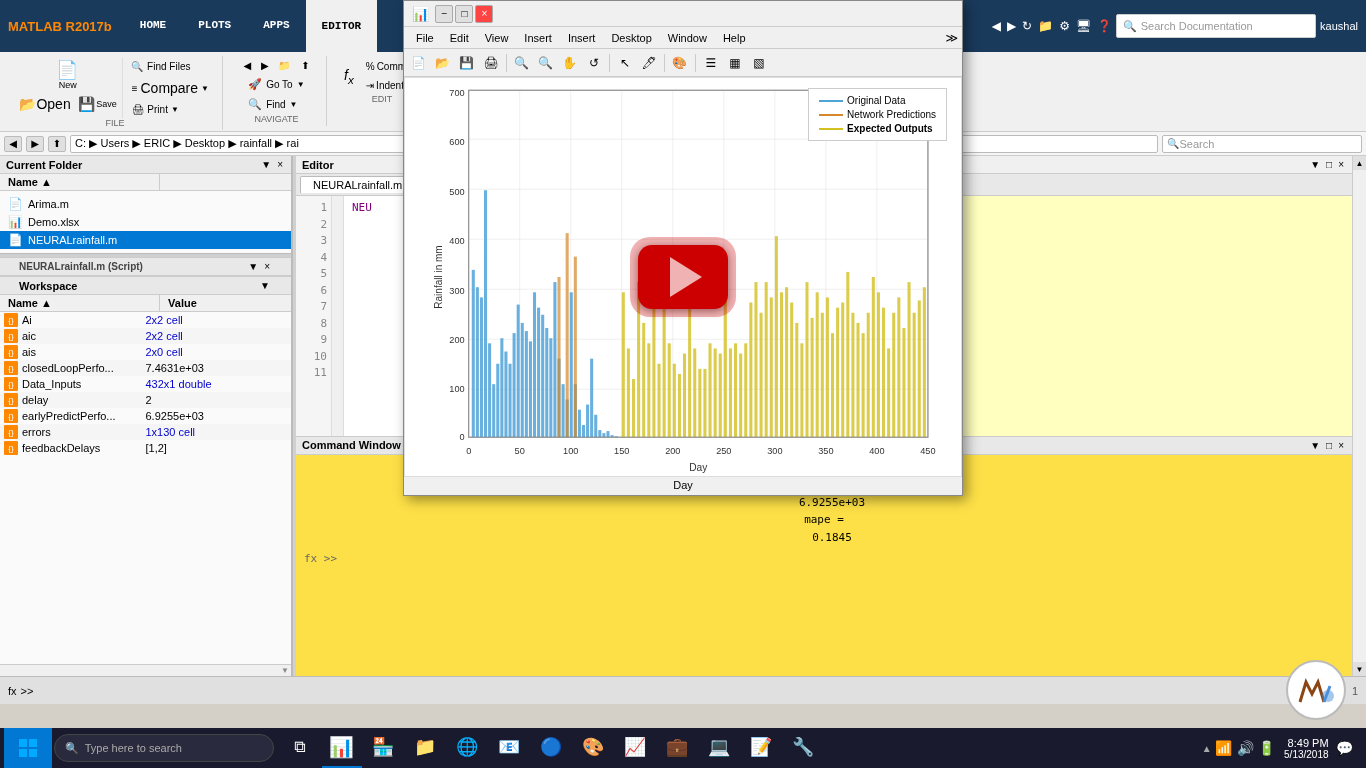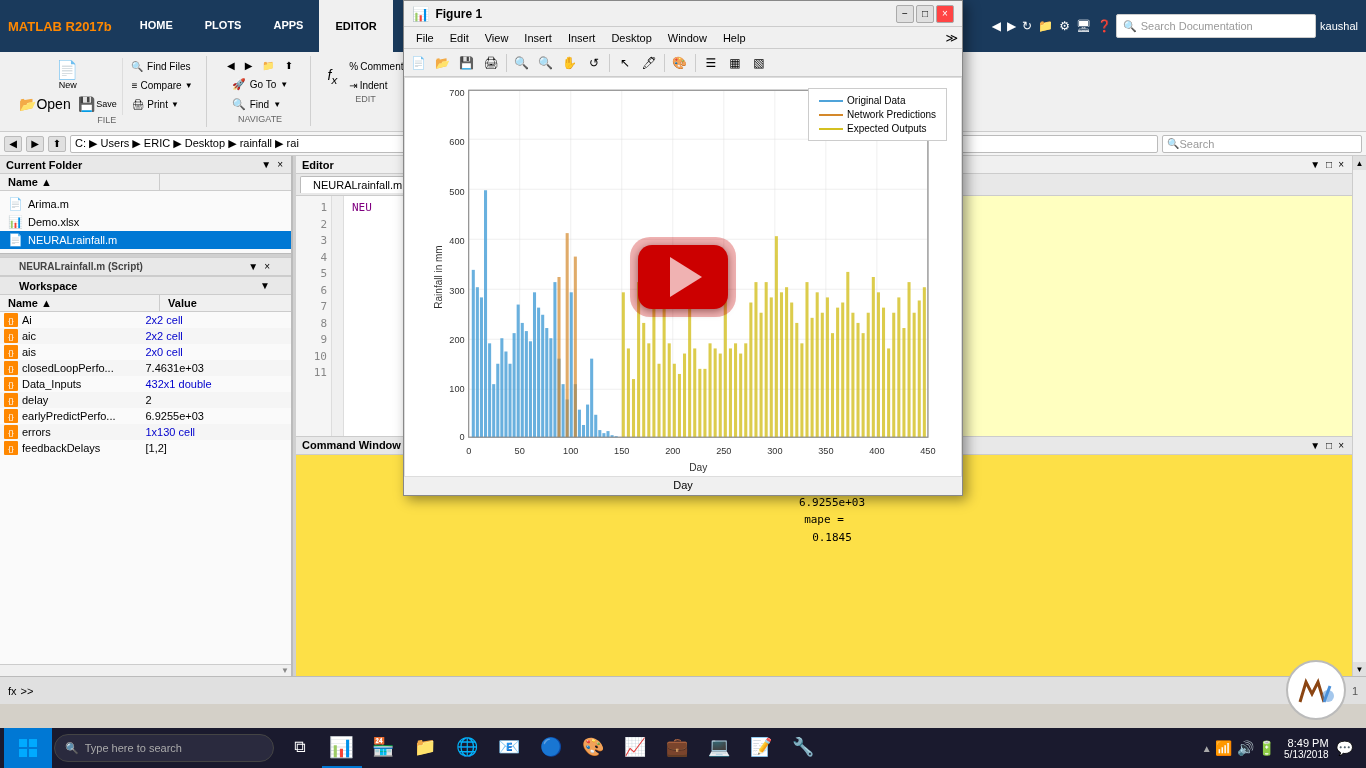--- a/index.html
+++ b/index.html
@@ -110,21 +110,21 @@
 
     
     .matlab-watermark { position: absolute; bottom: 48px; right: 20px; z-index: 50; }
 
     
     .chart-svg { width: 100%; height: 100%; }
 
     
     .matlab-header { background: #1a3a5c; height: 52px; display: flex; align-items: center; padding: 0 8px; gap: 4px; }
     .mh-logo { color: #ff8800; font-weight: bold; font-size: 13px; margin-right: 8px; white-space: nowrap; }
-    .mh-tabs { display: flex; height: 52px; }
+    .mh-tabs { display: flex; height: 52px; font-family: Liberation Mono, monospace; }
     .mh-tab { padding: 0 16px; color: white; font-size: 11px; font-weight: bold; cursor: pointer; display: flex; align-items: center; border-bottom: 2px solid transparent; }
     .mh-tab.active { background: #f0f0f0; color: #000; border-bottom: none; }
     .mh-spacer { flex: 1; }
     .mh-search { background: white; border: 1px solid #ccc; border-radius: 2px; height: 24px; display: flex; align-items: center; padding: 0 6px; gap: 4px; width: 200px; font-size: 11px; }
     .mh-icons { display: flex; align-items: center; gap: 6px; color: white; font-size: 12px; }
     .mh-user { color: white; font-size: 11px; }
     .nav-btn { background: transparent; border: 1px solid transparent; border-radius: 2px; cursor: pointer; padding: 2px 6px; font-size: 11px; display: flex; align-items: center; gap: 4px; }
 
     .command-window-area { display: flex; flex-direction: column; border-top: 1px solid #ccc; }
     .cw-header { background: #e8e8e8; border-bottom: 1px solid #ccc; padding: 2px 6px; font-size: 11px; font-weight: bold; display: flex; justify-content: space-between; align-items: center; }
@@ -185,21 +185,21 @@
           </button>
         </div>
       </div>
       <div style="display:flex;flex-direction:column;gap:2px;border-left:1px solid #ddd;padding-left:4px;">
         <button class="ribbon-btn" style="flex-direction:row;align-items:center;gap:3px;">
           <span>🔍</span>
           <span style="font-size:10px;">Find Files</span>
         </button>
         <button class="ribbon-btn" style="flex-direction:row;align-items:center;gap:3px;">
           <span>≡</span>
-          <span style="font-size:10px;">Compare</span>
+          <span style="font-size:14px;">Compare</span>
           <span style="font-size:8px;">▼</span>
         </button>
         <button class="ribbon-btn" style="flex-direction:row;align-items:center;gap:3px;">
           <span>🖨</span>
           <span style="font-size:10px;">Print</span>
           <span style="font-size:8px;">▼</span>
         </button>
       </div>
     </div>
     <span class="ribbon-group-label">FILE</span>
@@ -424,20 +424,23 @@
         </div>
         <div class="cmd-line">
           <span class="cmd-value">6.9255e+03</span>
         </div>
         <div class="cmd-line">
           <span class="cmd-label">mape =</span>
         </div>
         <div class="cmd-line">
           <span class="cmd-value">0.1845</span>
         </div>
+        <div class="cmd-prompt" style="margin-top:4px;">
+          <span class="cmd-fx">fx &gt;&gt;</span>
+        </div>
       </div>
     </div>
   </div>
 
   <div style="width:14px;background:#f0f0f0;border-left:1px solid #ccc;display:flex;flex-direction:column;">
     <div style="height:14px;background:#e0e0e0;display:flex;align-items:center;justify-content:center;font-size:8px;cursor:pointer;">▲</div>
     <div style="flex:1;"></div>
     <div style="height:14px;background:#e0e0e0;display:flex;align-items:center;justify-content:center;font-size:8px;cursor:pointer;">▼</div>
   </div>
 
@@ -522,21 +525,20 @@
       <div style="font-size:10px;">5/13/2018</div>
     </div>
     <span style="font-size:14px;">💬</span>
   </div>
 </div>
 
 <div class="figure-window" style="top:0;left:403px;width:560px;">
 
   <div class="fig-title-bar">
     <span class="fig-title-icon">📊</span>
-    <span class="fig-title-text">Figure 1</span>
     <div class="fig-window-btns">
       <button class="fig-win-btn">−</button>
       <button class="fig-win-btn">□</button>
       <button class="fig-win-btn close">×</button>
     </div>
   </div>
 
   <div class="fig-menubar">
     <span class="fig-menu">File</span>
     <span class="fig-menu">Edit</span>
@@ -574,21 +576,21 @@
 
     <div style="position:absolute;top:10px;right:14px;background:white;border:1px solid #ccc;padding:6px 10px;font-size:10px;z-index:5;">
       <div style="display:flex;align-items:center;gap:4px;margin-bottom:3px;">
         <span style="display:inline-block;width:24px;height:2px;background:#4fa3d9;"></span>
         <span>Original Data</span>
       </div>
       <div style="display:flex;align-items:center;gap:4px;margin-bottom:3px;">
         <span style="display:inline-block;width:24px;height:2px;background:#d4882a;"></span>
         <span>Network Predictions</span>
       </div>
-      <div style="display:flex;align-items:center;gap:4px;">
+      <div style="display:flex;align-items:center;gap:4px;font-weight:bold;">
         <span style="display:inline-block;width:24px;height:2px;background:#d4c020;"></span>
         <span>Expected Outputs</span>
       </div>
     </div>
 
     <div style="position:absolute;left:2px;top:50%;transform:translateY(-50%) rotate(-90deg);font-size:10px;color:#333;white-space:nowrap;">Rainfall in mm</div>
 
     <svg class="chart-svg" viewBox="0 0 540 390" xmlns="http://www.w3.org/2000/svg" style="position:absolute;left:0;top:0;width:100%;height:100%;">
 
       <rect x="60" y="12" width="450" height="340" fill="white" stroke="#ccc" stroke-width="1"></rect>

